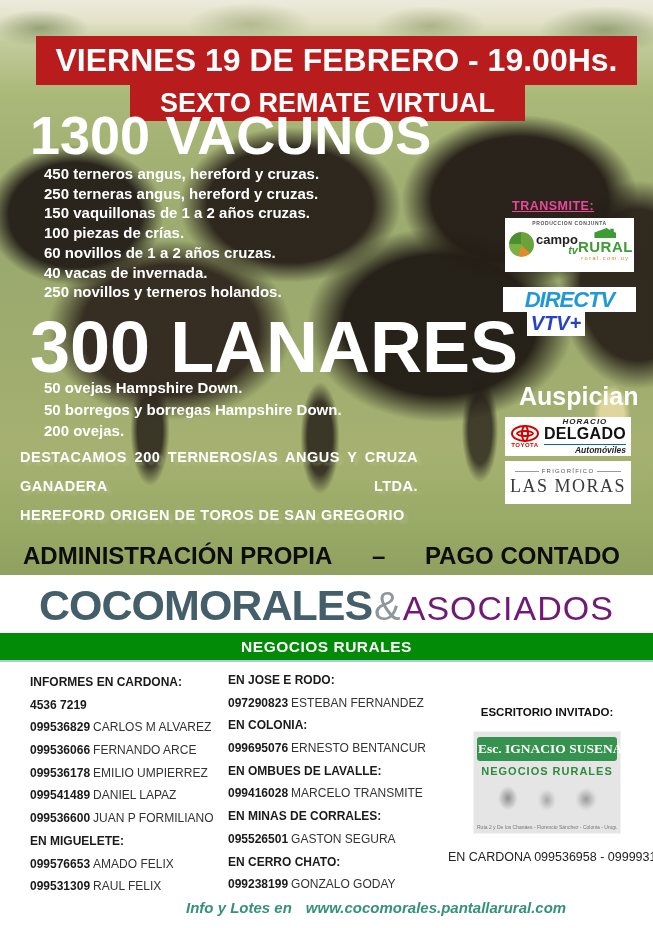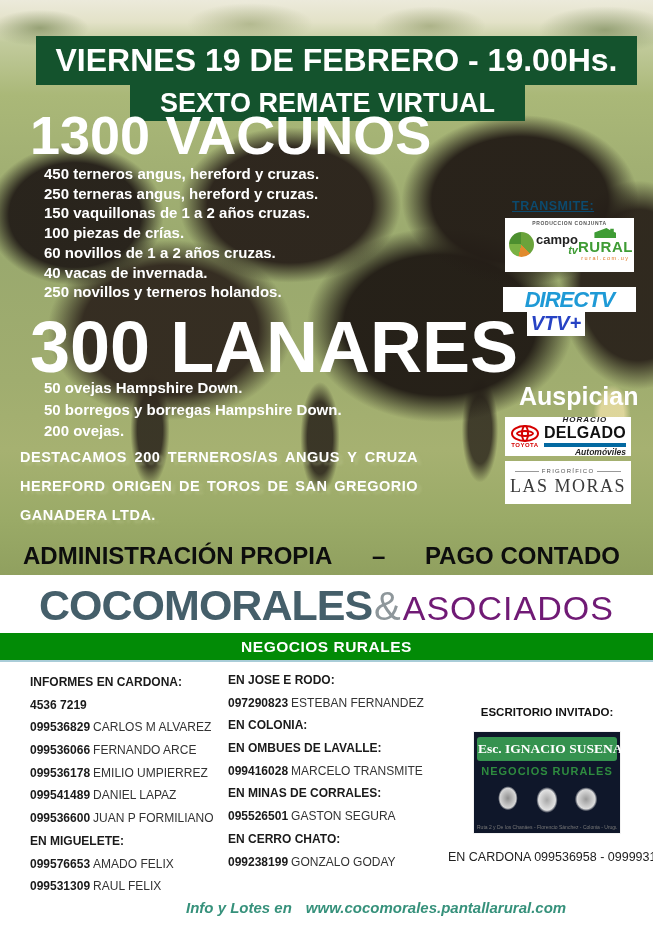--- a/index.html
+++ b/index.html
@@ -21,35 +21,35 @@
       radial-gradient(ellipse 110px 145px at 638px 285px, rgba(40,32,25,.93) 52%, rgba(40,32,25,0) 72%),
       radial-gradient(ellipse 28px 80px at 150px 430px, rgba(40,33,26,.85) 45%, transparent 70%),
       radial-gradient(ellipse 28px 80px at 320px 438px, rgba(40,33,26,.85) 45%, transparent 70%),
       radial-gradient(ellipse 26px 75px at 480px 430px, rgba(40,33,26,.8) 45%, transparent 70%),
       radial-gradient(ellipse 26px 42px at 612px 415px, rgba(228,218,160,.9) 45%, transparent 72%),
       linear-gradient(180deg,#eceadb 0px,#e3e2c8 22px,#c2cb9d 42px,#aab878 95px,
                       #a2b073 165px,#9aa96e 260px,#a0ad6f 380px,#a6b171 450px,
                       #9aaa67 520px,#90a05f 575px);}
 
   
-  .banner{position:absolute;background:#14532d;color:#fff;font-weight:700;
+  .banner{position:absolute;background:#b91c1c;color:#fff;font-weight:700;
           display:flex;align-items:center;justify-content:center;white-space:nowrap;}
   .banner1{left:36px;top:36px;width:601px;height:49px;font-size:32px;}
   .banner2{left:130px;top:85px;width:395px;height:36px;font-size:27px;}
 
   
   .big-title{position:absolute;color:#fff;font-weight:800;line-height:1;letter-spacing:0;}
   .vacunos-title{left:30px;top:108px;font-size:54px;}
   .lanares-title{left:30px;top:311px;font-size:72px;}
   .stock-list{position:absolute;color:#fff;font-weight:700;}
   .vacunos-list{left:44px;top:164px;font-size:15px;line-height:19.7px;}
   .lanares-list{left:44px;top:377px;font-size:15px;line-height:21.5px;}
 
   
-  .transmite-label{position:absolute;left:512px;top:199px;color:#0c4a6e;font-weight:700;
+  .transmite-label{position:absolute;left:512px;top:199px;color:#ec4899;font-weight:700;
                    font-size:12.5px;text-decoration:underline;letter-spacing:.5px;}
   .logo-box{position:absolute;background:#fff;box-sizing:border-box;}
   .media-box{left:505px;top:218px;width:129px;height:54px;padding:2px 4px;}
   .prod-conjunta{font-size:5px;color:#555;text-align:center;font-weight:700;letter-spacing:.6px;}
   .media-row{display:flex;align-items:center;justify-content:space-between;margin-top:2px;}
   .campo-logo{display:flex;align-items:center;gap:2px;}
   .campo-circle{width:25px;height:25px;border-radius:50%;display:inline-block;
     background:conic-gradient(#6aa33b 0 38%,#e08a2e 38% 54%,#79b143 54% 76%,#4c8f2f 76% 100%);}
   .campo-text{line-height:10px;}
   .campo-word{font-size:13px;font-weight:700;color:#222;}
@@ -75,21 +75,21 @@
   .toyota-emblem{position:relative;width:28px;height:17px;margin:0 auto;}
   .t-oval{position:absolute;border:2px solid #d50000;border-radius:50%;box-sizing:border-box;}
   .t-outer{left:0;top:0;width:28px;height:17px;}
   .t-vert{left:10px;top:0;width:8px;height:17px;}
   .t-horiz{left:5px;top:5px;width:18px;height:7px;}
   .toyota-word{font-size:6px;font-weight:800;color:#d50000;letter-spacing:.5px;}
   .delgado-text{flex:1;text-align:center;line-height:1.05;}
   .horacio{font-size:8px;font-style:italic;font-weight:700;color:#222;letter-spacing:1px;}
   .delgado-name{font-size:16px;font-weight:800;color:#111;letter-spacing:.3px;}
   .automoviles{font-size:8.5px;font-style:italic;font-weight:700;color:#222;text-align:right;
-               border-top:4px solid #0369a1;margin-top:1px;padding-top:1px;}
+               border-top:1px solid #0369a1;margin-top:1px;padding-top:1px;}
   .moras-box{left:505px;top:461px;width:126px;height:43px;text-align:center;padding-top:7px;}
   .frigorifico{font-size:6px;color:#555;letter-spacing:1.2px;display:flex;align-items:center;
                justify-content:center;gap:3px;}
   .frigorifico::before,.frigorifico::after{content:"";flex:0 0 24px;height:1px;background:#999;}
   .lasmoras{font-family:"Liberation Serif",serif;font-size:18px;color:#3a3a3a;
             letter-spacing:1.5px;margin-top:2px;}
 
   
   .destacamos{position:absolute;left:20px;top:449px;width:398px;color:#fff;font-weight:700;
               font-size:14.5px;letter-spacing:.5px;text-shadow:4px 3px 3px rgba(195,205,150,.4);}
@@ -113,21 +113,21 @@
   
   .contacts{position:absolute;left:0;top:662px;width:653px;height:266px;background:#fff;}
   .ccol{position:absolute;font-size:12px;color:#222;white-space:nowrap;}
   .col1{left:30px;top:13px;}
   .col2{left:228px;top:11px;}
   .c-row{height:22.7px;}
   .c-b{font-weight:700;color:#1a1a1a;}
   .c-r{font-weight:400;color:#333;margin-left:3px;}
   .col3{position:absolute;left:448px;top:0;width:198px;text-align:center;}
   .escritorio{margin-top:44px;font-weight:700;font-size:11.5px;color:#111;}
-  .susena-box{margin:13px auto 0;width:148px;border:1px solid #f2f2f2;background:#0f172a;
+  .susena-box{margin:13px auto 0;width:148px;border:1px solid #f2f2f2;background:#e5e5e5;
               padding:5px 3px 3px;box-sizing:border-box;}
   .susena-banner{background:#35924f;color:#fff;font-family:"Liberation Serif",serif;
                  font-weight:700;font-size:13.5px;padding:4px 1px;border-radius:3px;white-space:nowrap;}
   .susena-tag{color:#2e8b3f;font-weight:800;font-size:11px;letter-spacing:1px;margin-top:4px;}
   .susena-heads{display:flex;justify-content:space-between;padding:5px 10px 2px;height:38px;}
   .head{width:38px;height:36px;}
   .head-horse{background:radial-gradient(ellipse 13px 16px at 55% 45%,#8f8f8f,#d6d6d6 62%,transparent 75%);}
   .head-sheep{background:radial-gradient(ellipse 14px 17px at 50% 50%,#a8a8a8,#e2e2e2 60%,transparent 76%);}
   .head-cow{background:radial-gradient(ellipse 15px 16px at 45% 48%,#9a9a9a,#dcdcdc 60%,transparent 75%);}
   .susena-caption{font-size:5px;color:#777;margin-top:2px;white-space:nowrap;overflow:hidden;}
@@ -213,22 +213,22 @@
   </div>
 
   <div class="logo-box moras-box">
     <div class="frigorifico">FRIGORÍFICO</div>
     <div class="lasmoras">LAS MORAS</div>
   </div>
 
   <div class="destacamos">
 
   <div class="dest-line">DESTACAMOS 200 TERNEROS/AS ANGUS Y CRUZA</div>
+      <div class="dest-line">GANADERA LTDA.</div>
       <div class="dest-line">HEREFORD ORIGEN DE TOROS DE SAN GREGORIO</div>
-      <div class="dest-line">GANADERA LTDA.</div>
     </div>
 
   <div class="admin-line">
     <span>ADMINISTRACIÓN PROPIA</span>
     <span>–</span>
     <span>PAGO CONTADO</span>
   </div>
 
   <div class="brand-band">
     <span class="brand-main">COCOMORALES</span>
@@ -288,20 +288,23 @@
         </div>
 
         <div class="c-row">
           <span class="c-b">097290823</span><span class="c-r">ESTEBAN FERNANDEZ</span>
         </div>
 
         <div class="c-row">
           <span class="c-b">EN COLONIA:</span><span class="c-r"></span>
         </div>
 
+        <div class="c-row">
+          <span class="c-b">099695076</span><span class="c-r">ERNESTO BENTANCUR</span>
+        </div>
 
         <div class="c-row">
           <span class="c-b">EN OMBUES DE LAVALLE:</span><span class="c-r"></span>
         </div>
 
         <div class="c-row">
           <span class="c-b">099416028</span><span class="c-r">MARCELO TRANSMITE</span>
         </div>
 
         <div class="c-row">

